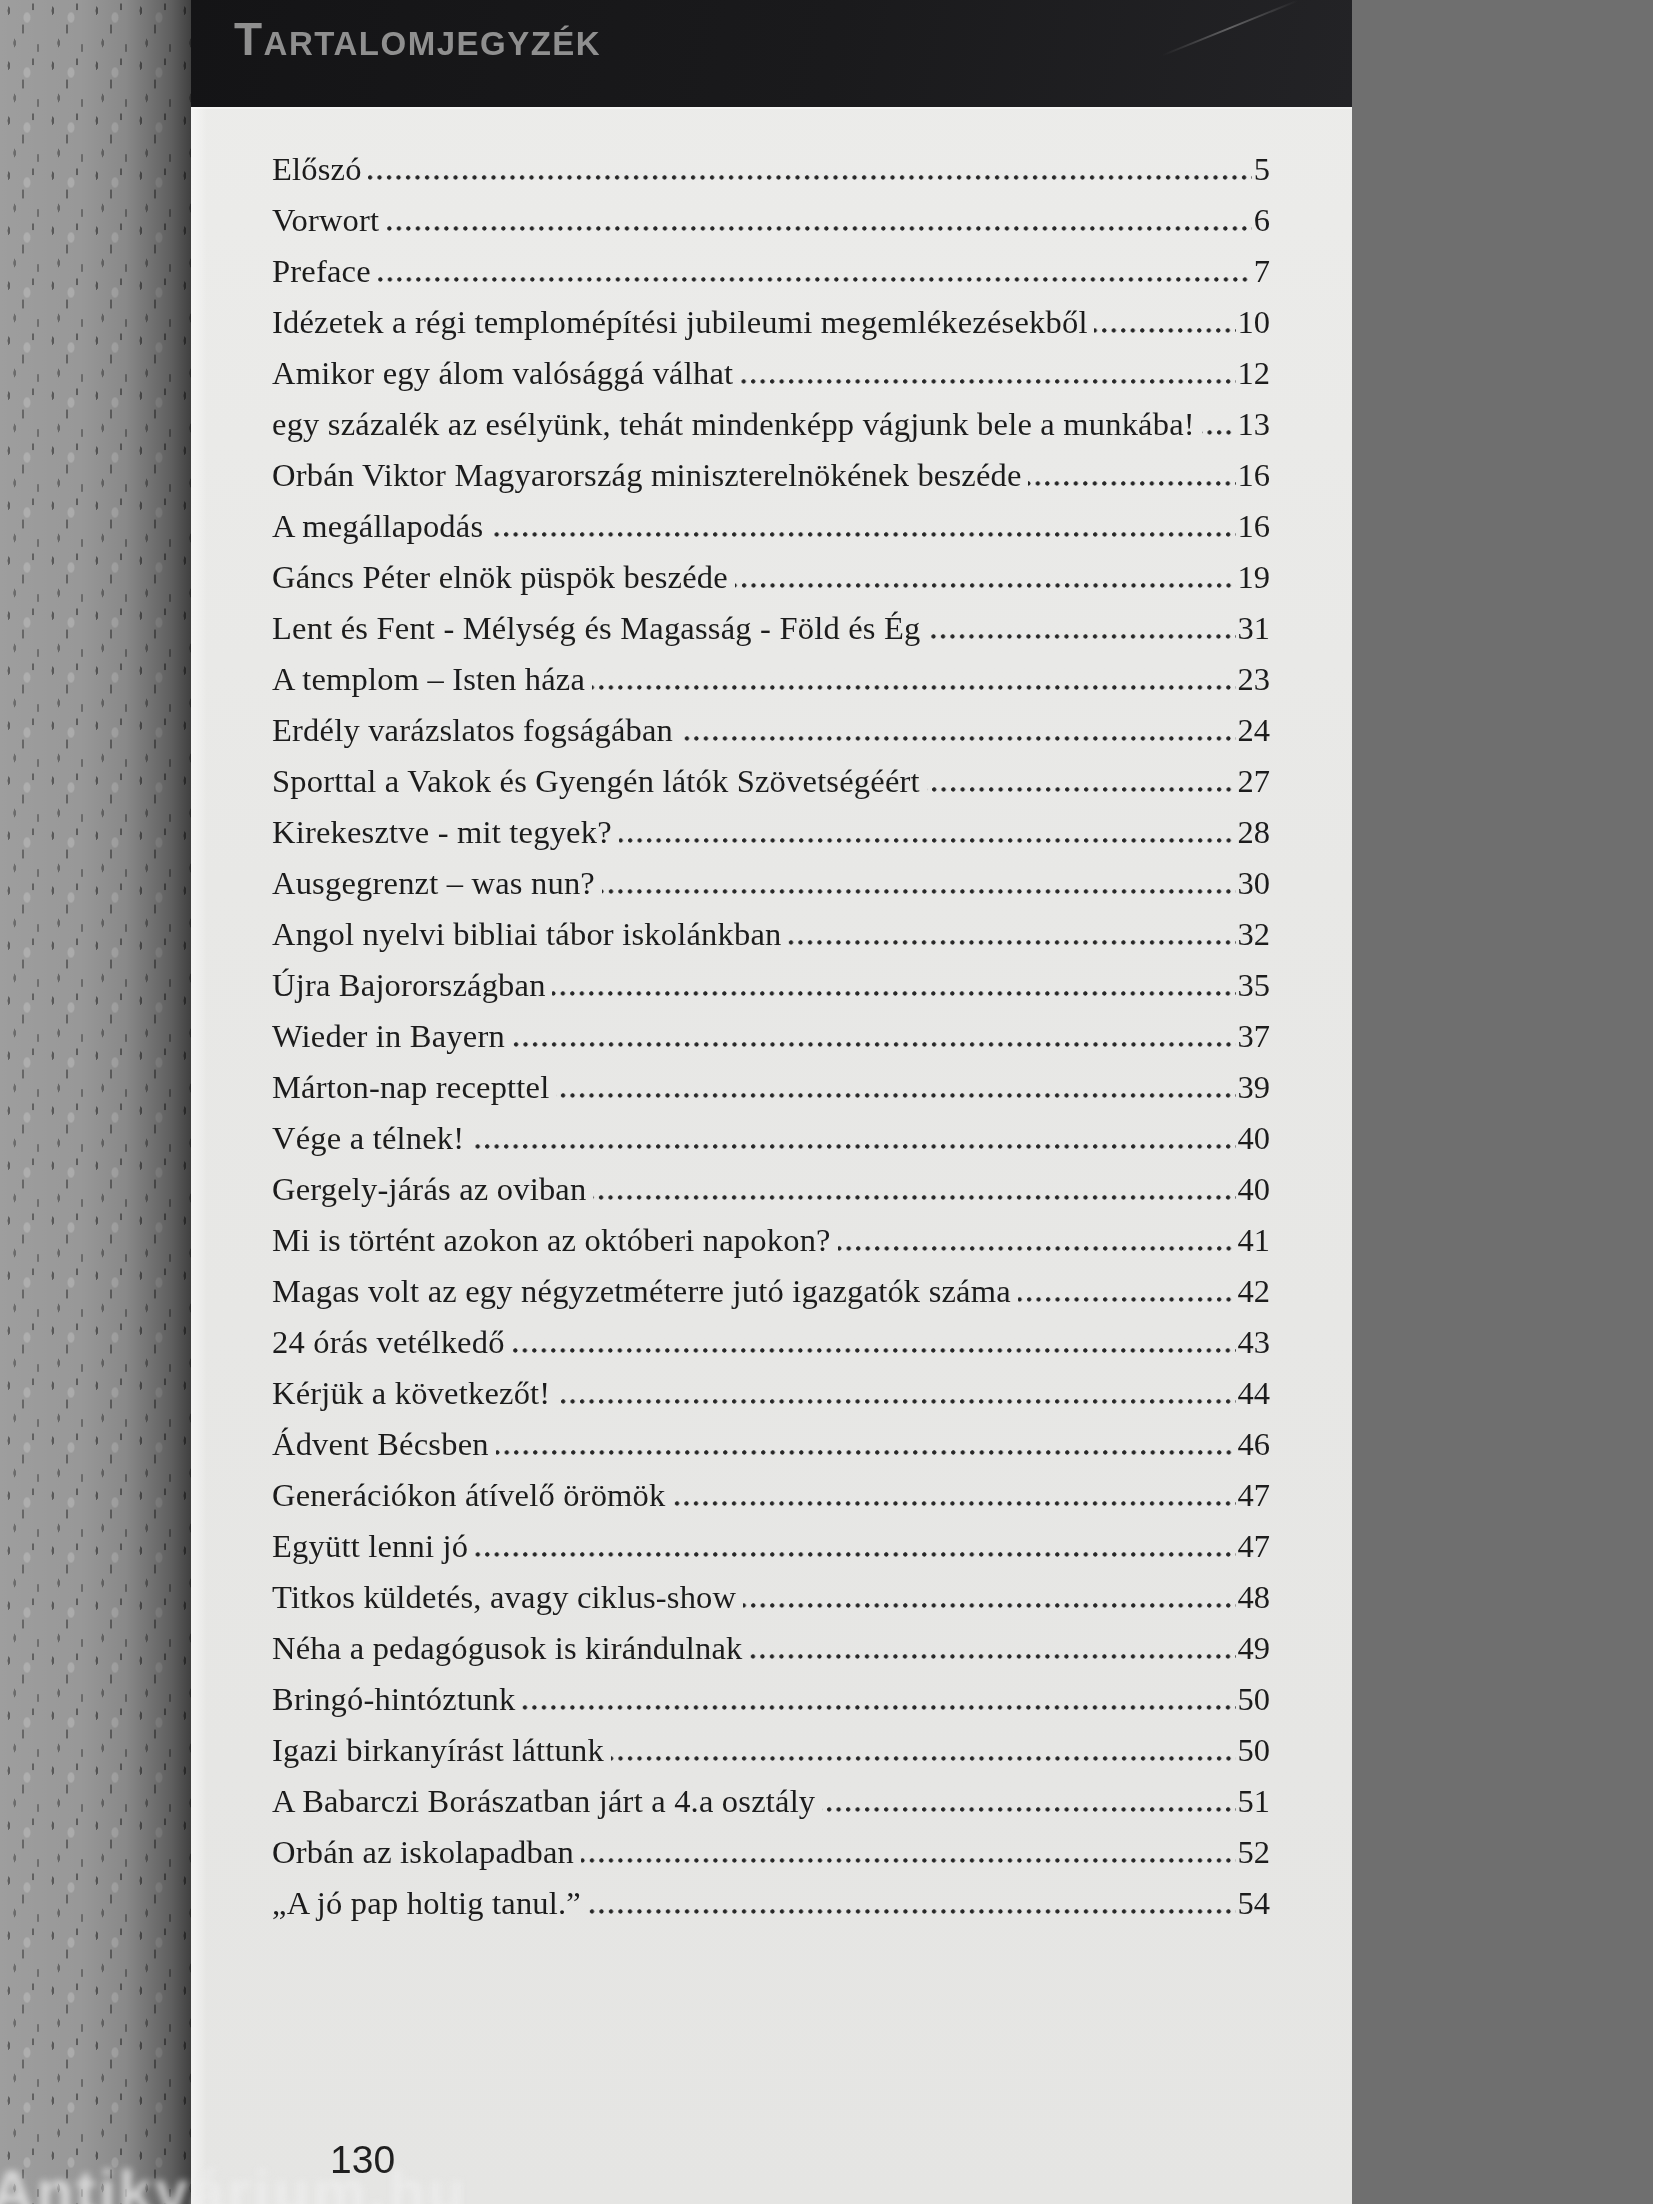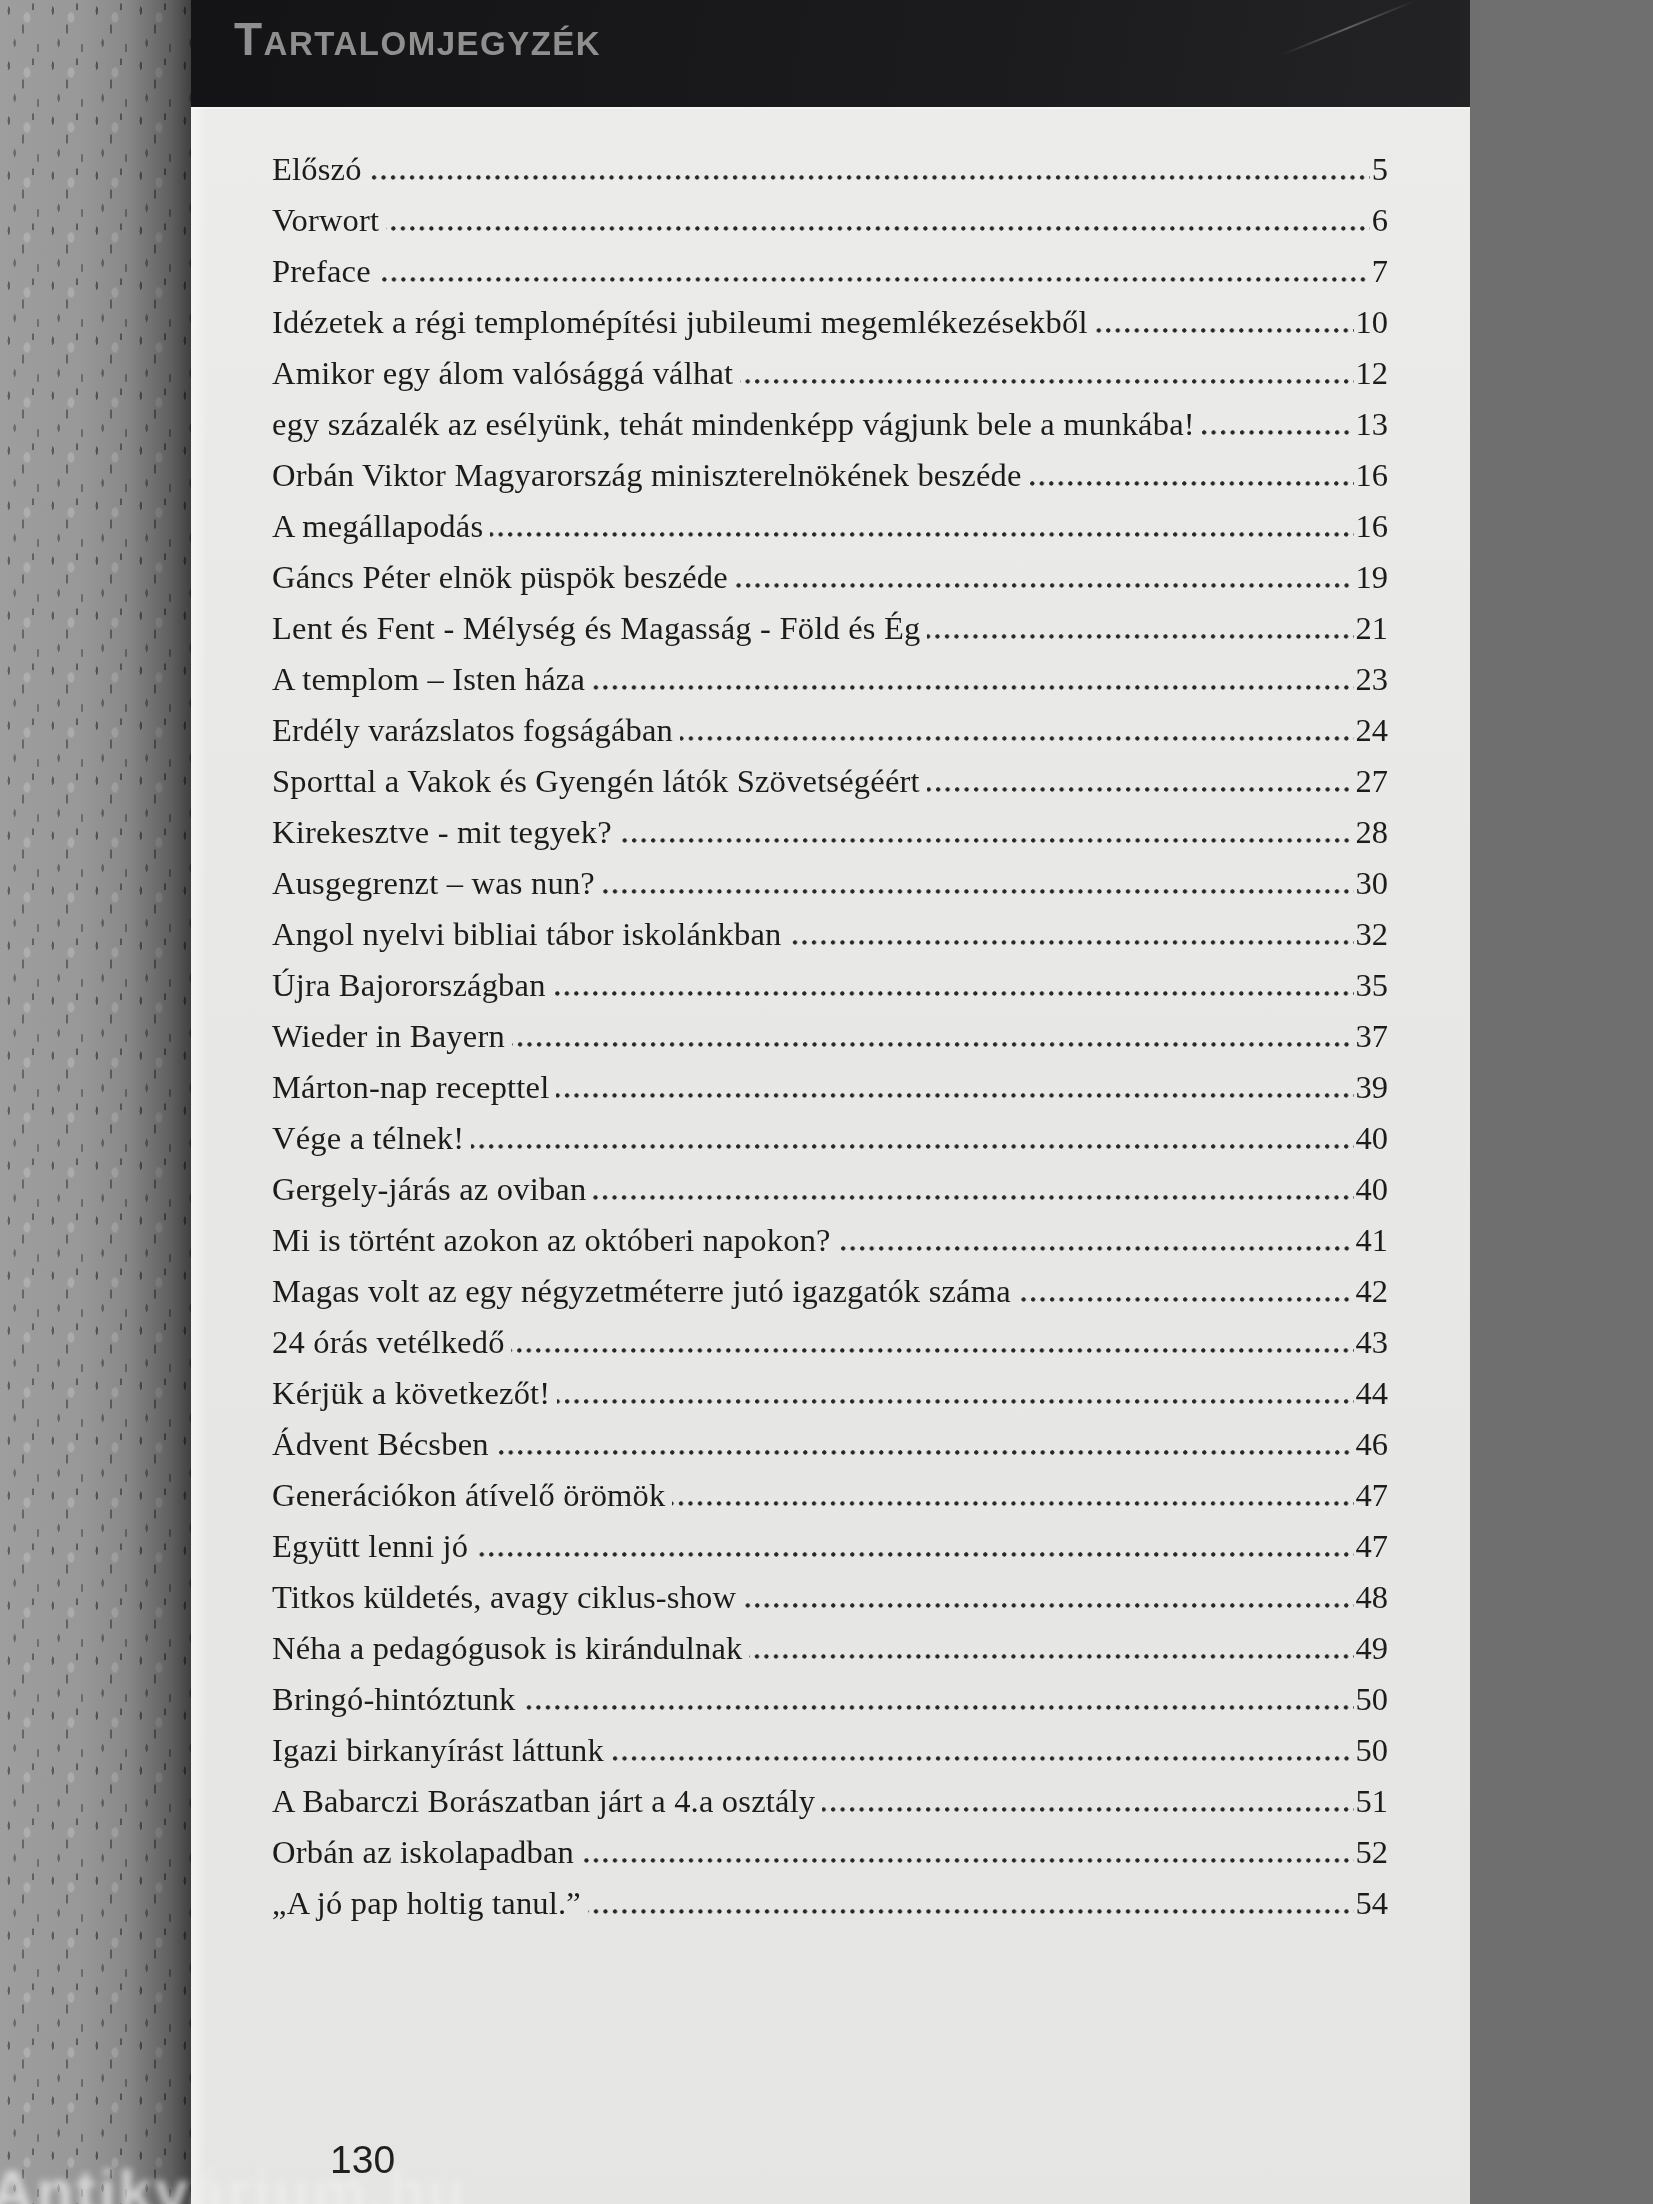--- a/index.html
+++ b/index.html
@@ -1,17 +1,17 @@
 <!DOCTYPE html>
 <html><head>
 <meta charset="utf-8">
 <style>
   html,body{margin:0;padding:0;background:#6f6f6f;}
   .stage{
-    position:relative;width:1470px;height:2205px;overflow:hidden;
+    position:relative;width:1352px;height:2205px;overflow:hidden;
     background:#e8e8e6;font-family:"Liberation Serif",serif;
   }
   
   .spine{
     position:absolute;left:0;top:0;width:191px;height:100%;
     background-color:#989898;
     background-image:
       radial-gradient(ellipse 1.9px 6.8px at 8.7px 10.7px, rgba(30,30,30,.55) 55%, rgba(0,0,0,0) 70%),
       radial-gradient(ellipse 1.9px 7.8px at 23px 29px, rgba(30,30,30,.45) 55%, rgba(0,0,0,0) 70%),
       radial-gradient(ellipse 1.9px 5.8px at 33px 6.8px, rgba(30,30,30,.5) 55%, rgba(0,0,0,0) 70%),
@@ -144,21 +144,21 @@
 
   <div class="toc-row">
     <span class="toc-title">Gáncs Péter elnök püspök beszéde</span>
     <span class="toc-leader"></span>
     <span class="toc-page">19</span>
   </div>
 
   <div class="toc-row">
     <span class="toc-title">Lent és Fent - Mélység és Magasság - Föld és Ég</span>
     <span class="toc-leader"></span>
-    <span class="toc-page">21</span>
+    <span class="toc-page">31</span>
   </div>
 
   <div class="toc-row">
     <span class="toc-title">A templom – Isten háza</span>
     <span class="toc-leader"></span>
     <span class="toc-page">23</span>
   </div>
 
   <div class="toc-row">
     <span class="toc-title">Erdély varázslatos fogságában</span>

